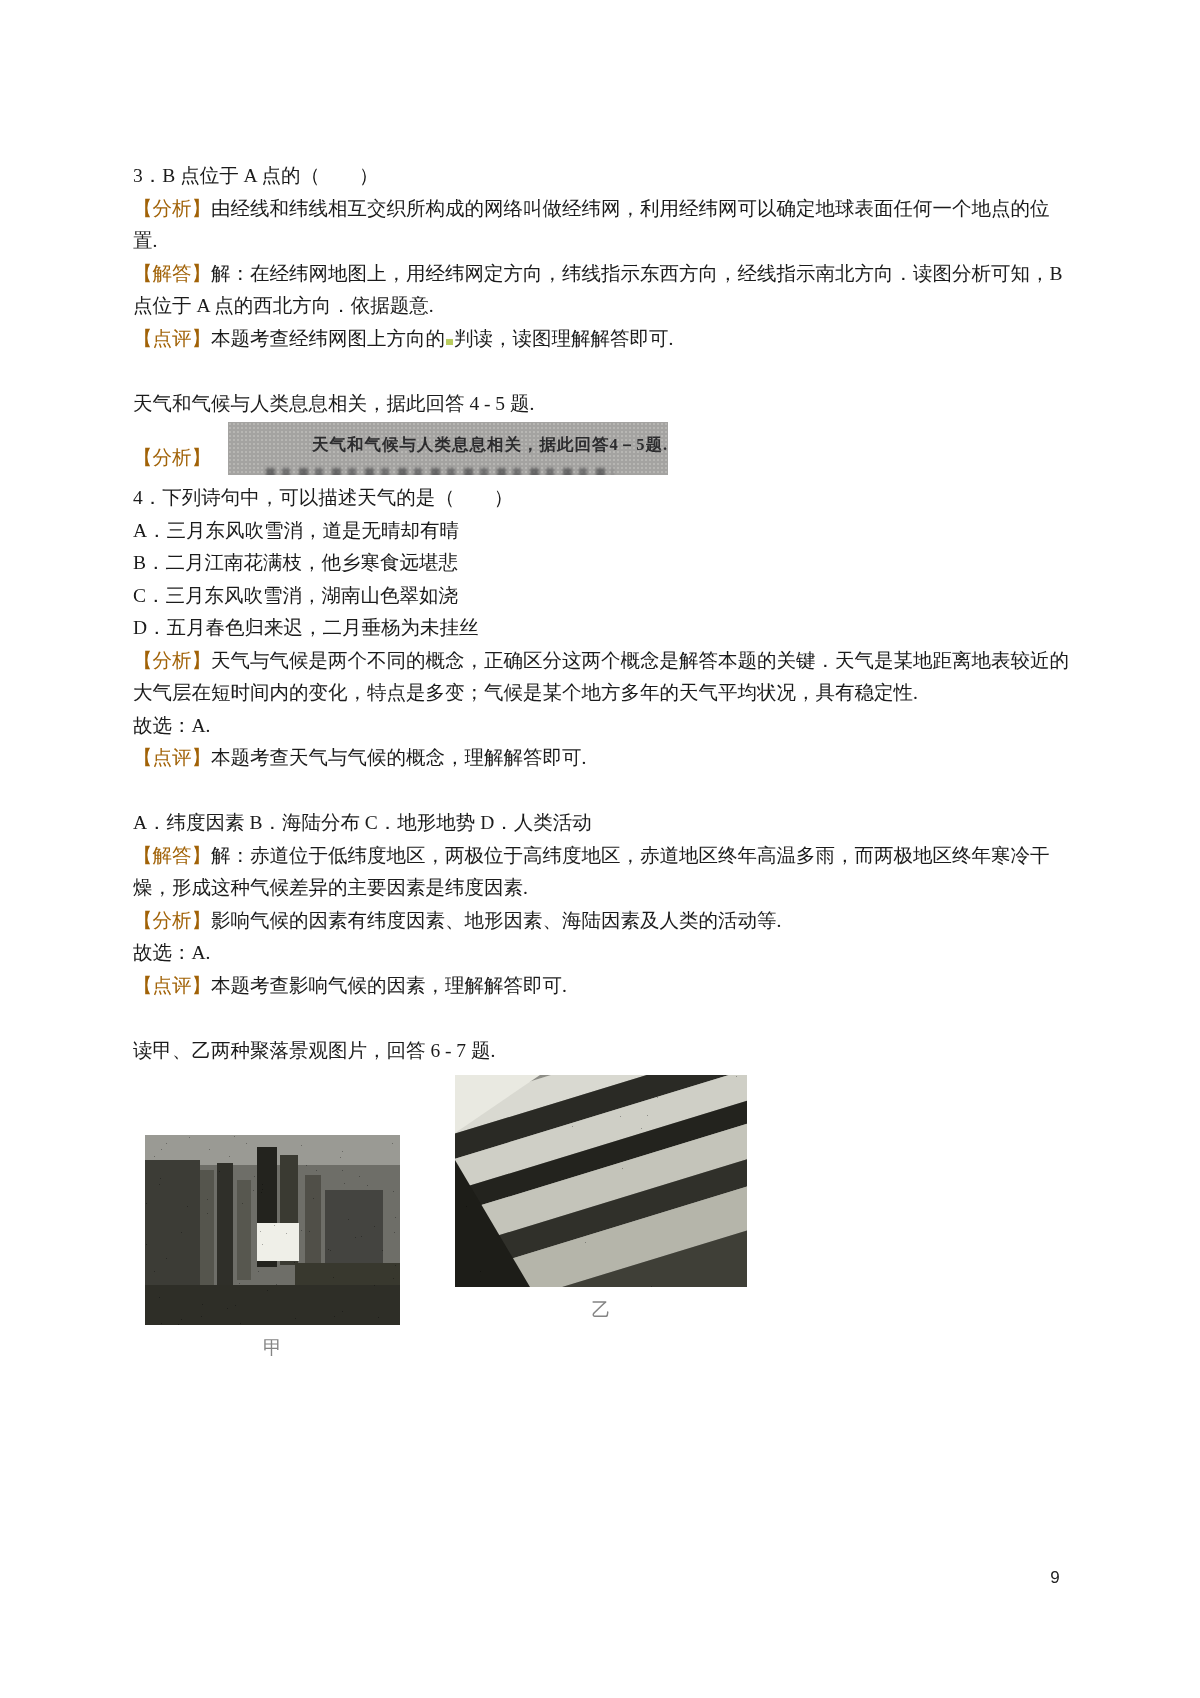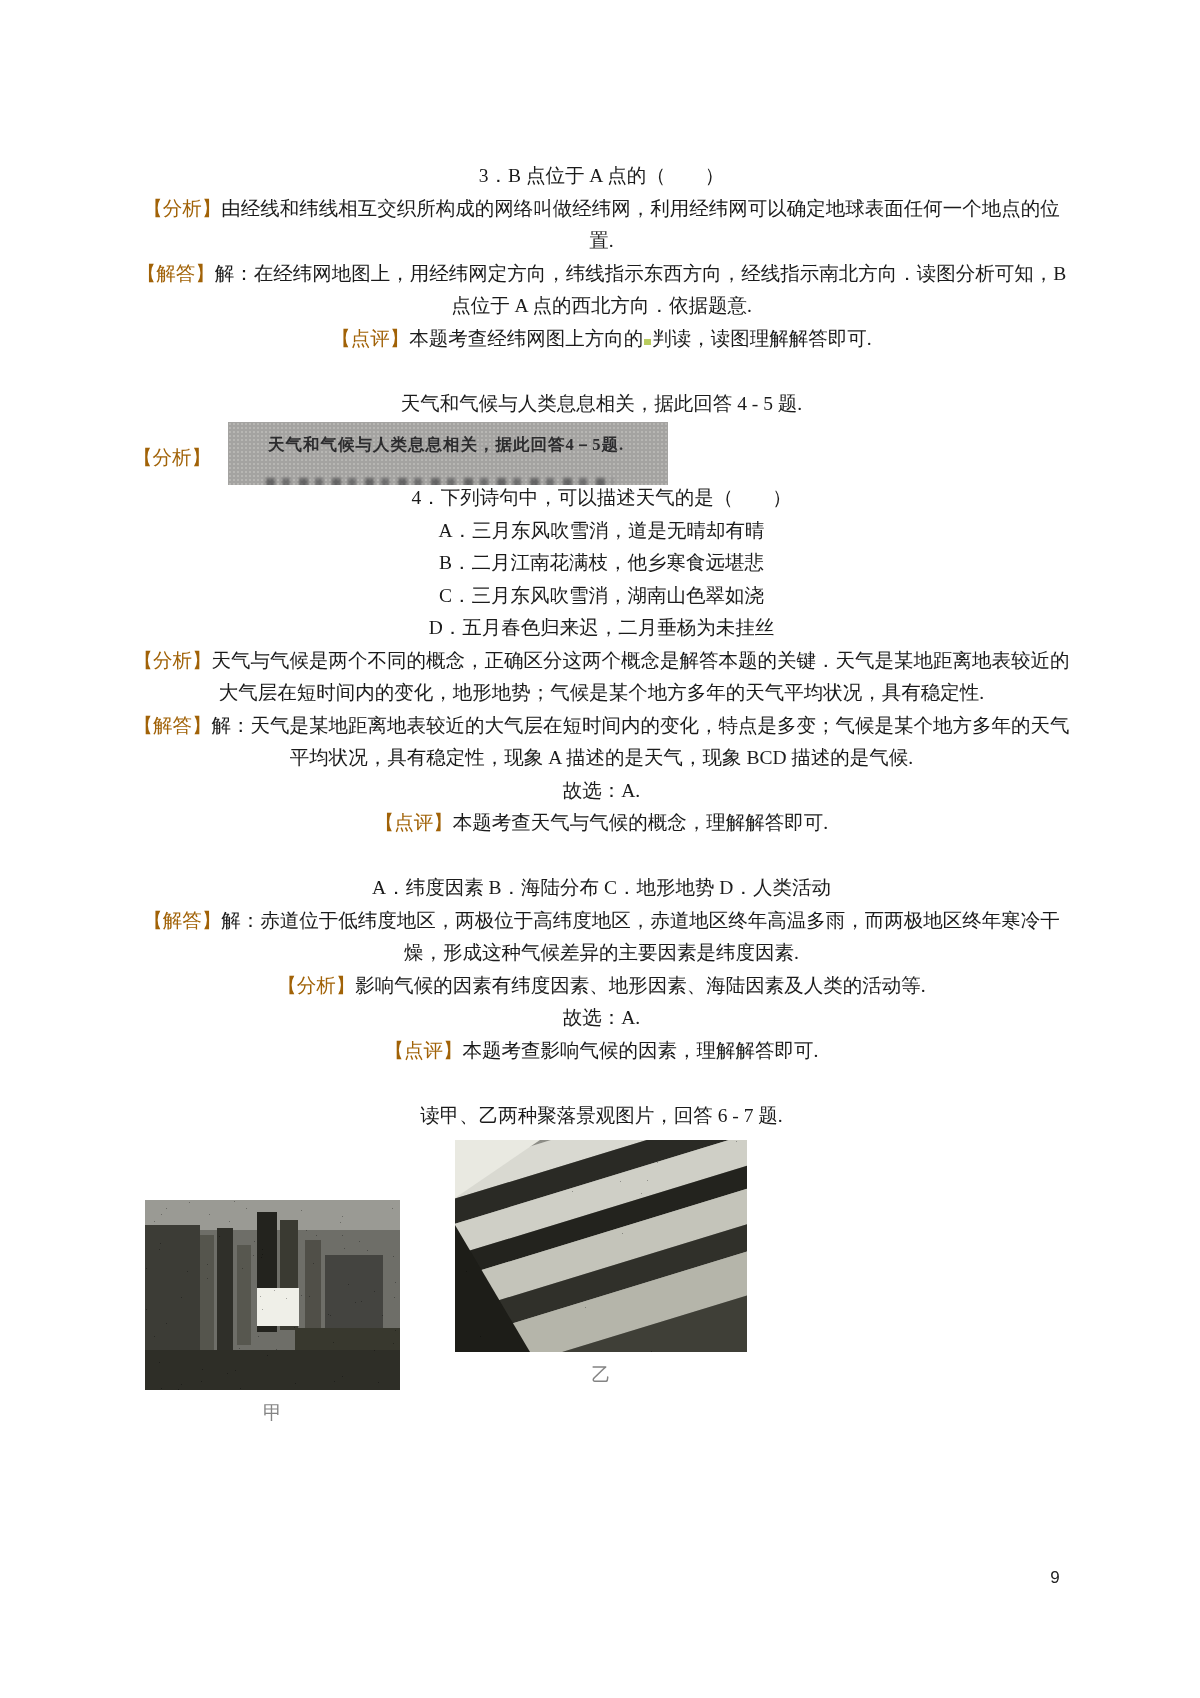--- a/index.html
+++ b/index.html
@@ -13,44 +13,45 @@
     overflow: hidden;
   }
   .content {
     position: absolute;
     left: 133px;
     top: 160px;
     width: 937px;
     font-size: 19.5px;
     line-height: 32.5px;
   }
-  .content p { margin: 0; text-align: center; }
+  .content p { margin: 0; }
   .blabel { color: #a16207; }
   .spacer { height: 32.5px; }
 
   
   .hl-mark {
     display: inline-block;
     width: 7px; height: 6px;
     background: #b9cc5e;
     vertical-align: baseline;
     margin: 0 1px 0 1px;
   }
 
   
   .snippet-row { position: relative; height: 62px; }
   .snippet-label { position: absolute; left: 0; top: 22px; }
   .snippet-img {
     position: absolute;
     left: 95px; top: 2px;
-    width: 440px; height: 63px;
+    width: 440px; height: 53px;
     background-color: #a4a3a1;
     background-image: radial-gradient(#b7b6b3 1px, rgba(0,0,0,0) 1px);
     background-size: 4px 4px;
     overflow: hidden;
+    text-align: right;
   }
   .snippet-line1 {
     padding: 7px 0 0 40px;
     font-weight: bold;
     font-size: 16.5px;
     letter-spacing: 1px;
     color: #2c2c2e;
     filter: blur(0.6px);
     white-space: nowrap;
   }
@@ -109,22 +110,21 @@
       <div class="snippet-line1">天气和气候与人类息息相关，据此回答4－5题.</div>
       <div class="snippet-line2"></div>
     </div>
   </div>
 
   <p>4．下列诗句中，可以描述天气的是（　　）</p>
   <p>A．三月东风吹雪消，道是无晴却有晴</p>
   <p>B．二月江南花满枝，他乡寒食远堪悲</p>
   <p>C．三月东风吹雪消，湖南山色翠如浇</p>
   <p>D．五月春色归来迟，二月垂杨为未挂丝</p>
-  <p><span class="blabel">【分析】</span><span>天气与气候是两个不同的概念，正确区分这两个概念是解答本题的关键．天气是某地距离地表较近的大气层在短时间内的变化，地形地势；气候是某个地方多年的天气平均状况，具有稳定性.</span></p>
-  <p><span class="blabel">【解答】</span><span>解：天气是某地距离地表较近的大气层在短时间内的变化，特点是多变；气候是某个地方多年的天气平均状况，具有稳定性，现象 A 描述的是天气，现象 BCD 描述的是气候.</span></p>
+  <p><span class="blabel">【分析】</span><span>天气与气候是两个不同的概念，正确区分这两个概念是解答本题的关键．天气是某地距离地表较近的大气层在短时间内的变化，特点是多变；气候是某个地方多年的天气平均状况，具有稳定性.</span></p>
   <p>故选：A.</p>
   <p><span class="blabel">【点评】</span><span>本题考查天气与气候的概念，理解解答即可.</span></p>
 
   <div class="spacer"></div>
 
   <p>A．纬度因素 B．海陆分布 C．地形地势 D．人类活动</p>
   <p><span class="blabel">【解答】</span><span>解：赤道位于低纬度地区，两极位于高纬度地区，赤道地区终年高温多雨，而两极地区终年寒冷干燥，形成这种气候差异的主要因素是纬度因素.</span></p>
   <p><span class="blabel">【分析】</span><span>影响气候的因素有纬度因素、地形因素、海陆因素及人类的活动等.</span></p>
   <p>故选：A.</p>
   <p><span class="blabel">【点评】</span><span>本题考查影响气候的因素，理解解答即可.</span></p>

